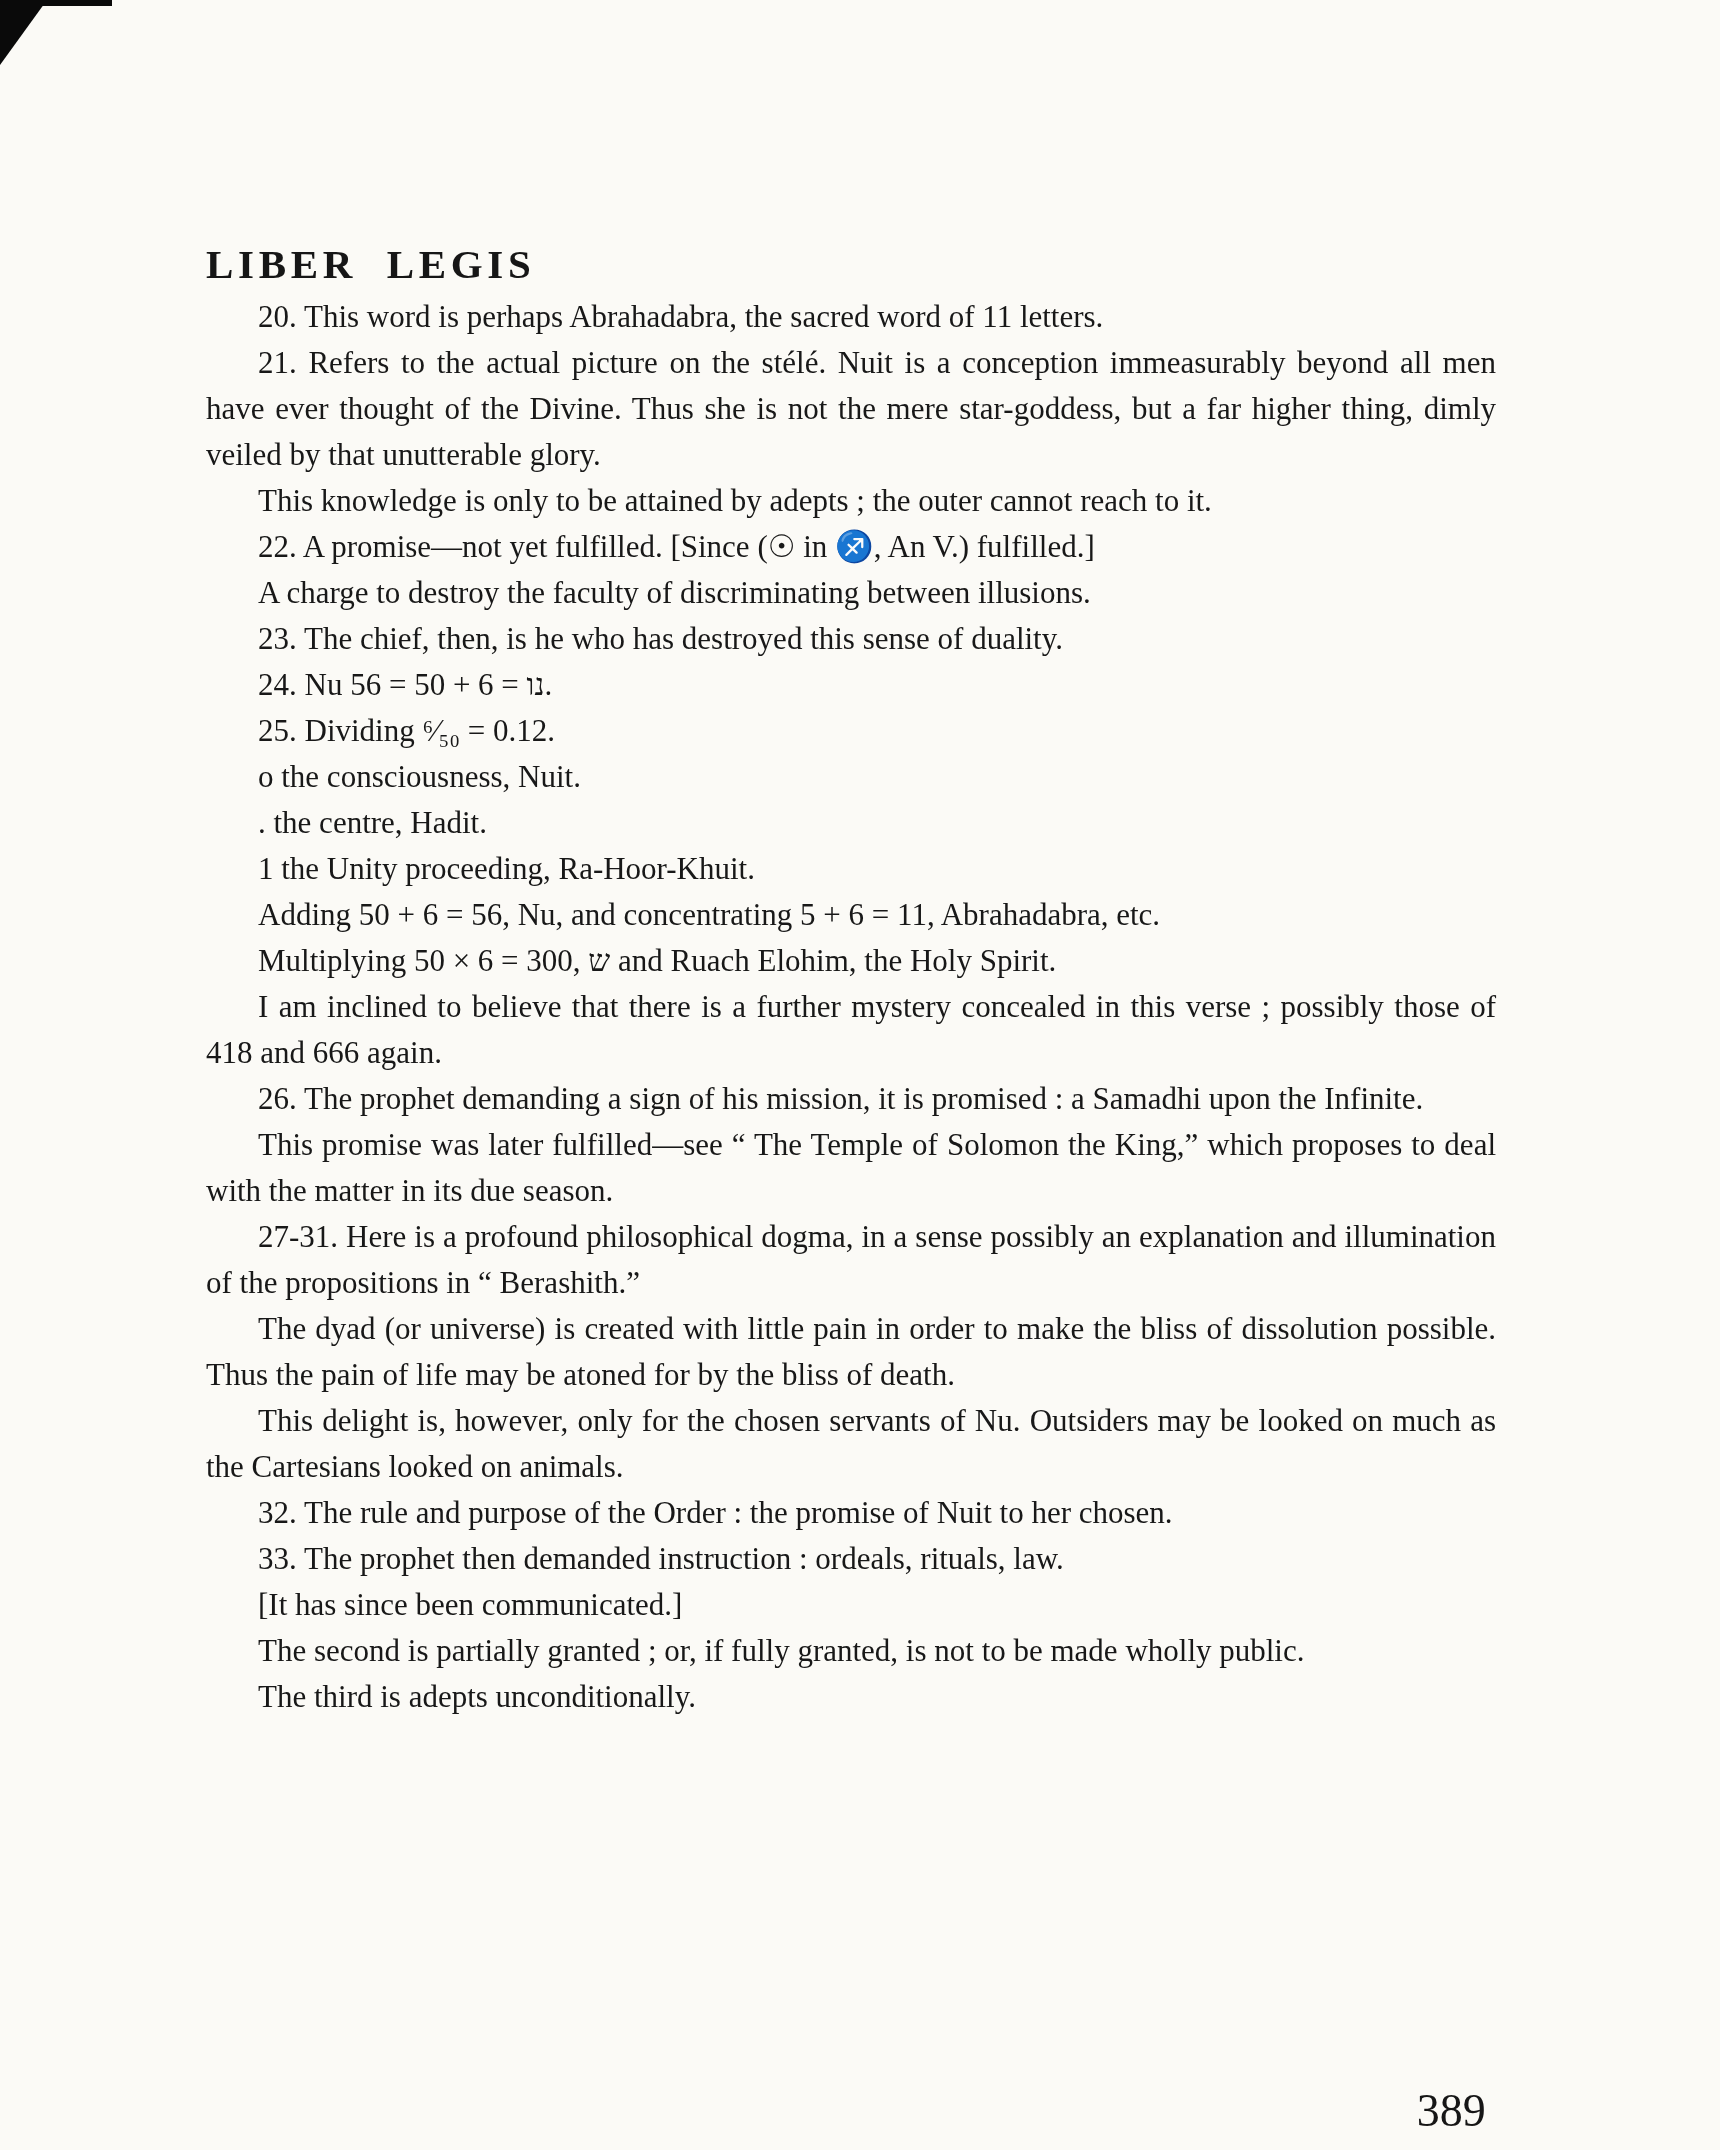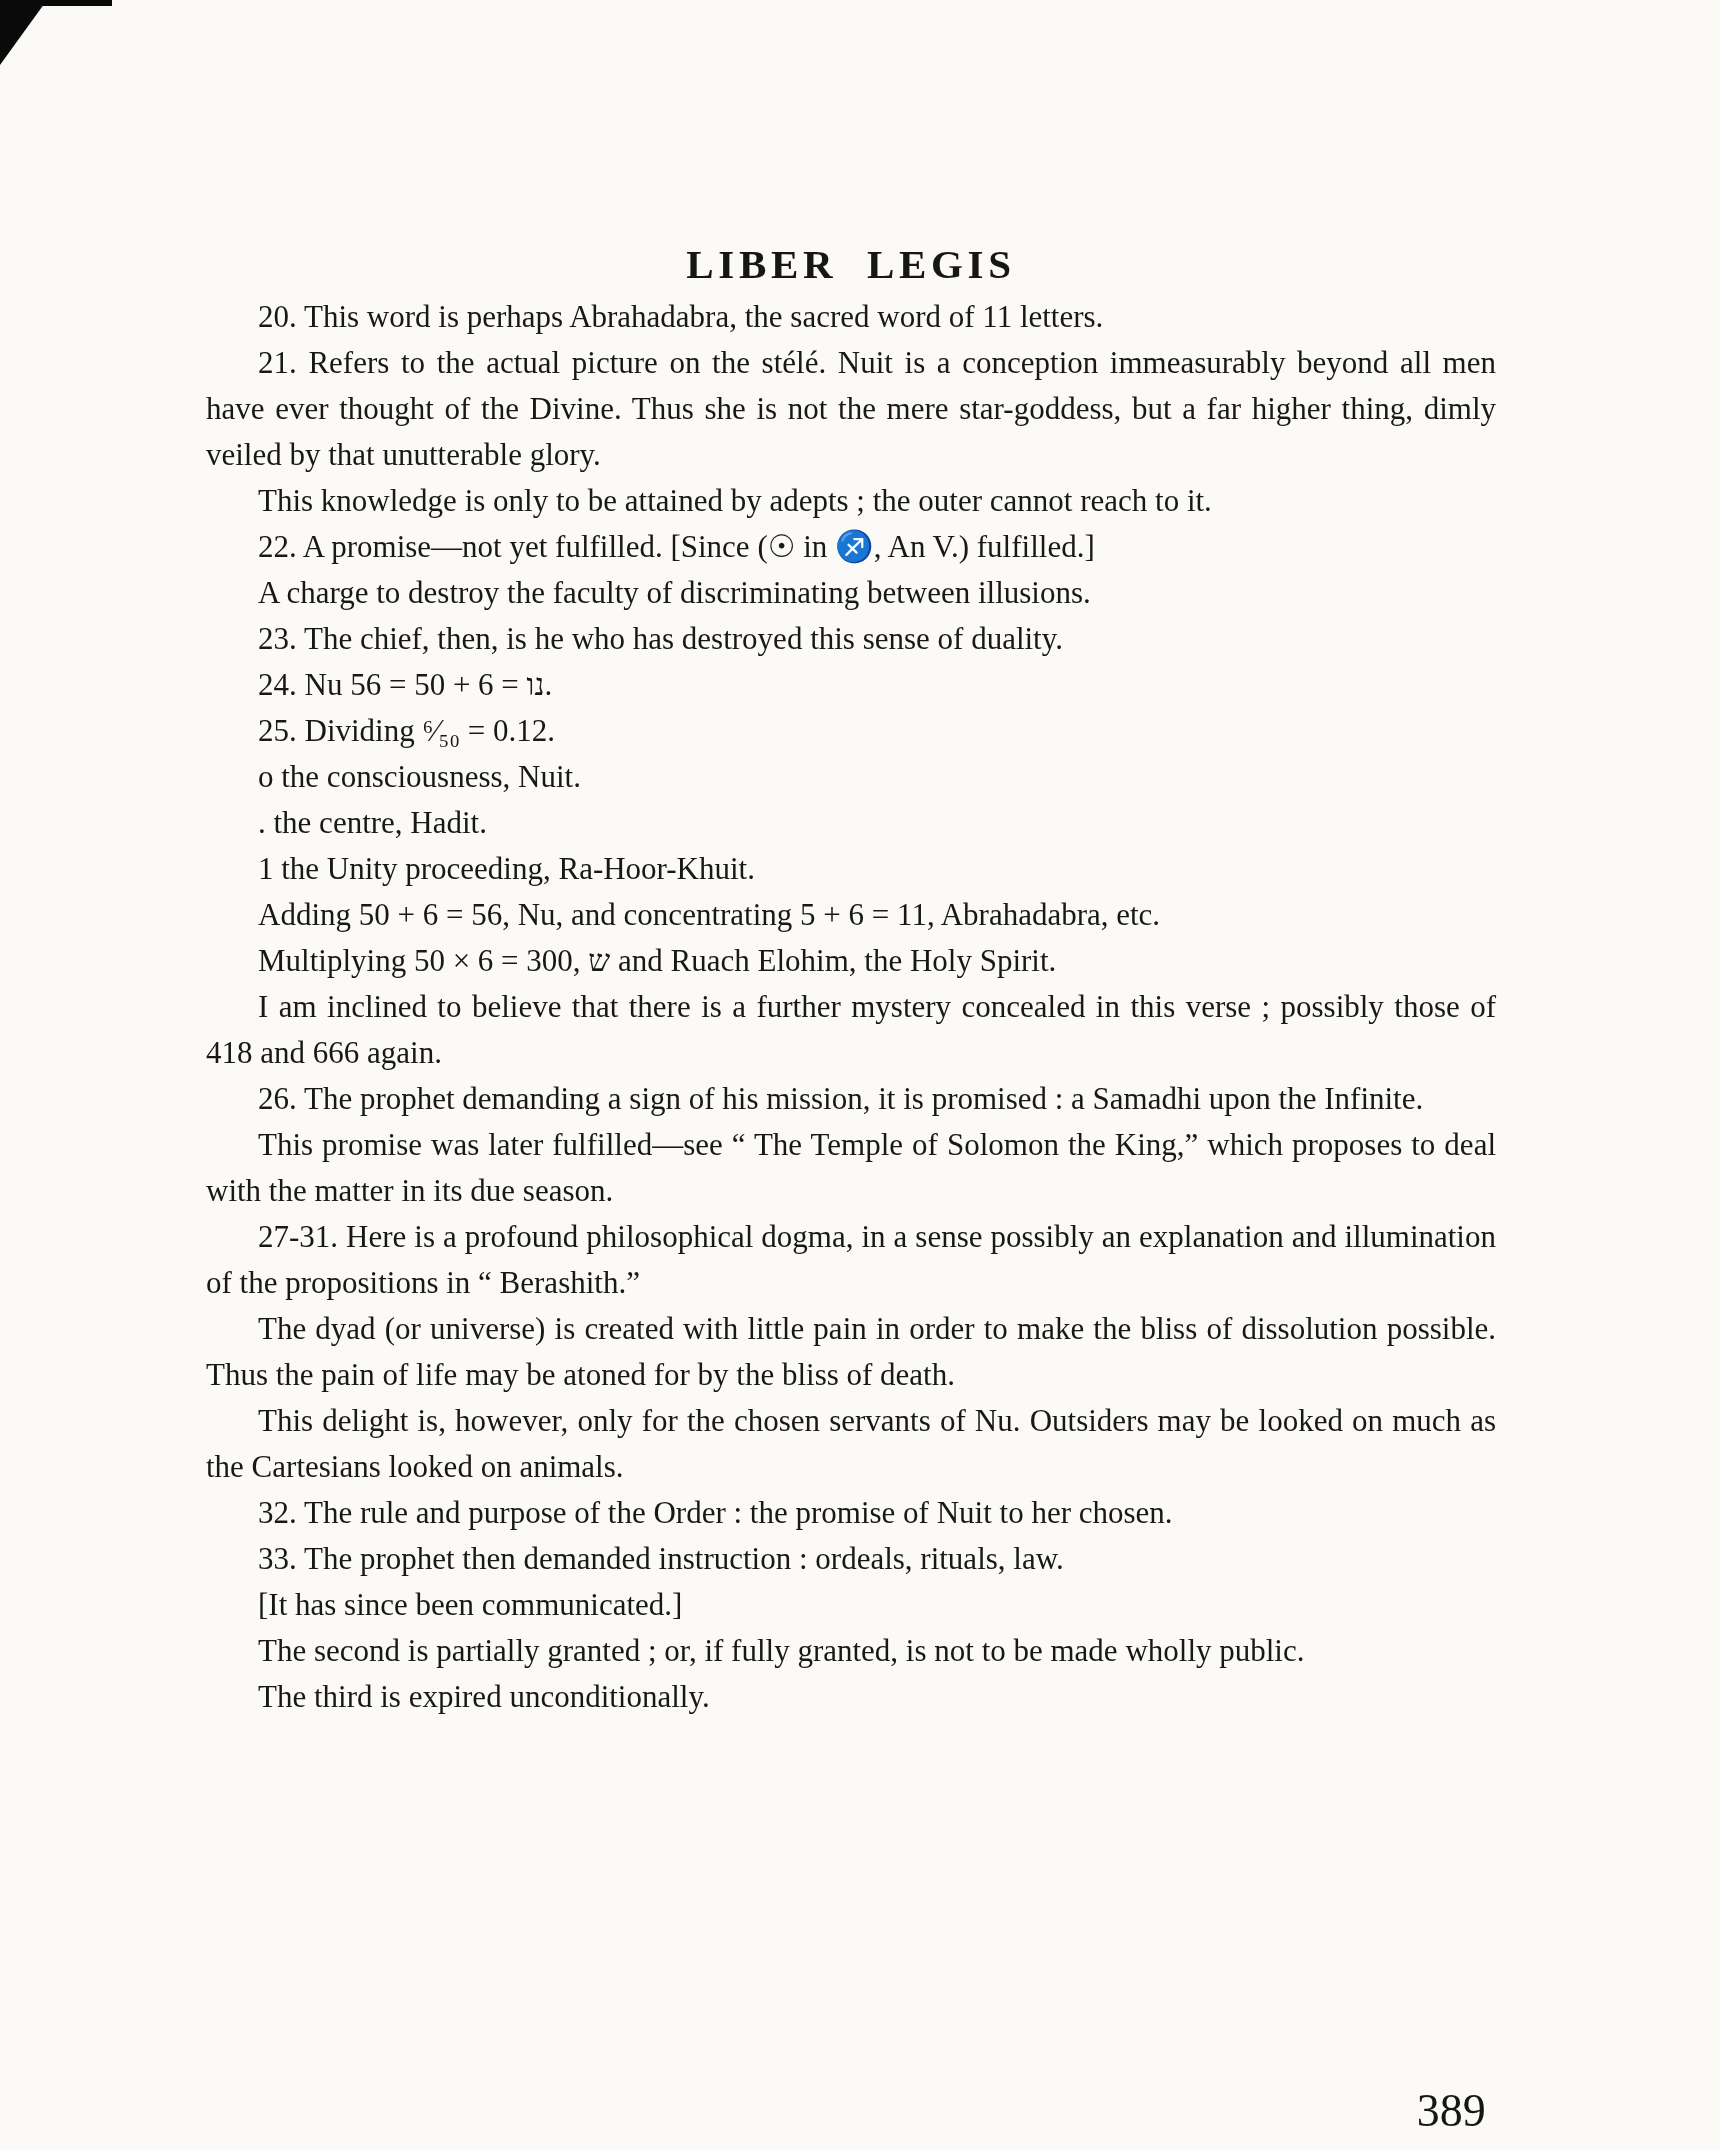--- a/index.html
+++ b/index.html
@@ -30,21 +30,21 @@
     top: 0;
     width: 112px;
     height: 6px;
     background: #0a0a0a;
   }
   .page-title {
     position: absolute;
     top: 213px;
     left: 206px;
     width: 1290px;
-    text-align: center;
+    text-align: left;
     font-size: 41px;
     letter-spacing: 4.7px;
     word-spacing: 14.6px;
     color: #161616;
     white-space: nowrap;
   }
   .page-body {
     position: absolute;
     top: 294px;
     left: 206px;
@@ -95,17 +95,17 @@
     <p>I am inclined to believe that there is a further mystery concealed in this verse ;  possibly those of 418 and 666 again.</p>
     <p>26. The prophet demanding a sign of his mission, it is promised :  a Samadhi upon the Infinite.</p>
     <p>This promise was later fulfilled—see “ The Temple of Solomon the King,” which proposes to deal with the matter in its due season.</p>
     <p>27-31. Here is a profound philosophical dogma, in a sense possibly an explanation and illumination of the propositions in “ Berashith.”</p>
     <p>The dyad (or universe) is created with little pain in order to make the bliss of dissolution possible.   Thus the pain of life may be atoned for by the bliss of death.</p>
     <p>This delight is, however, only for the chosen servants of Nu.   Outsiders may be looked on much as the Cartesians looked on animals.</p>
     <p>32. The rule and purpose of the Order :  the promise of Nuit to her chosen.</p>
     <p>33. The prophet then demanded instruction :  ordeals, rituals, law.</p>
     <p>[It has since been communicated.]</p>
     <p>The second is partially granted ;  or, if fully granted, is not to be made wholly public.</p>
-    <p>The third is expired unconditionally.</p>
+    <p>The third is adepts unconditionally.</p>
   </div>
 
 <div class="page-number">389</div>
 
 
 </body></html>

